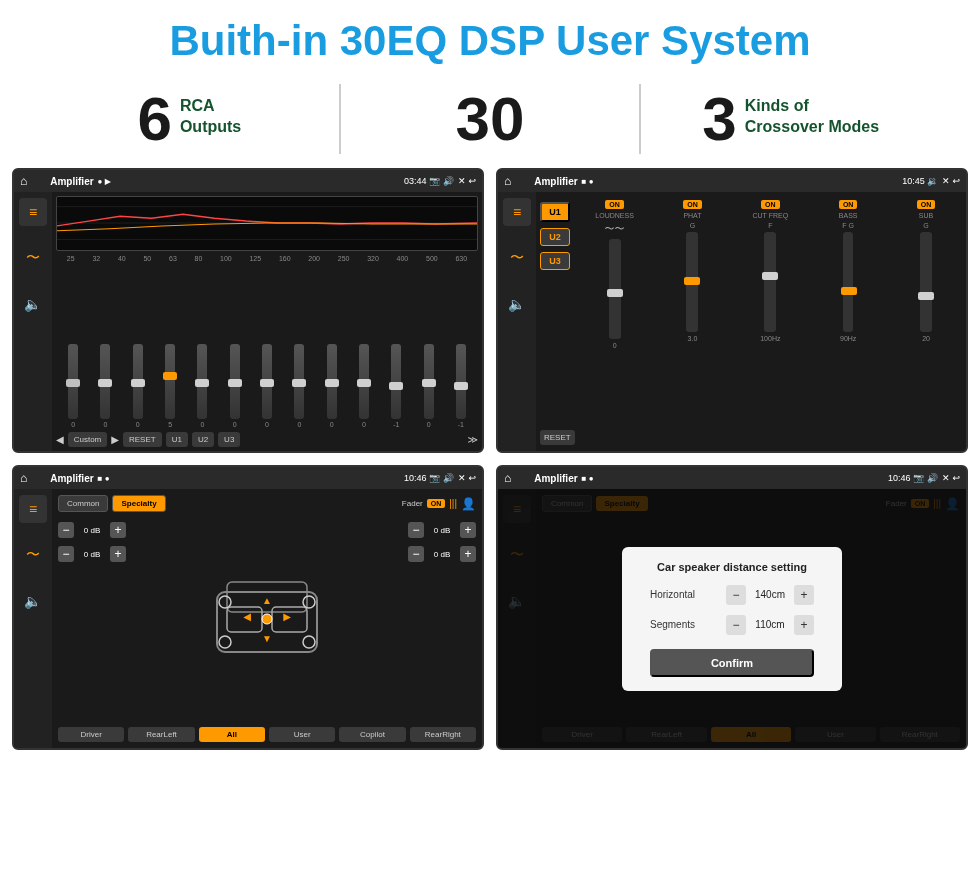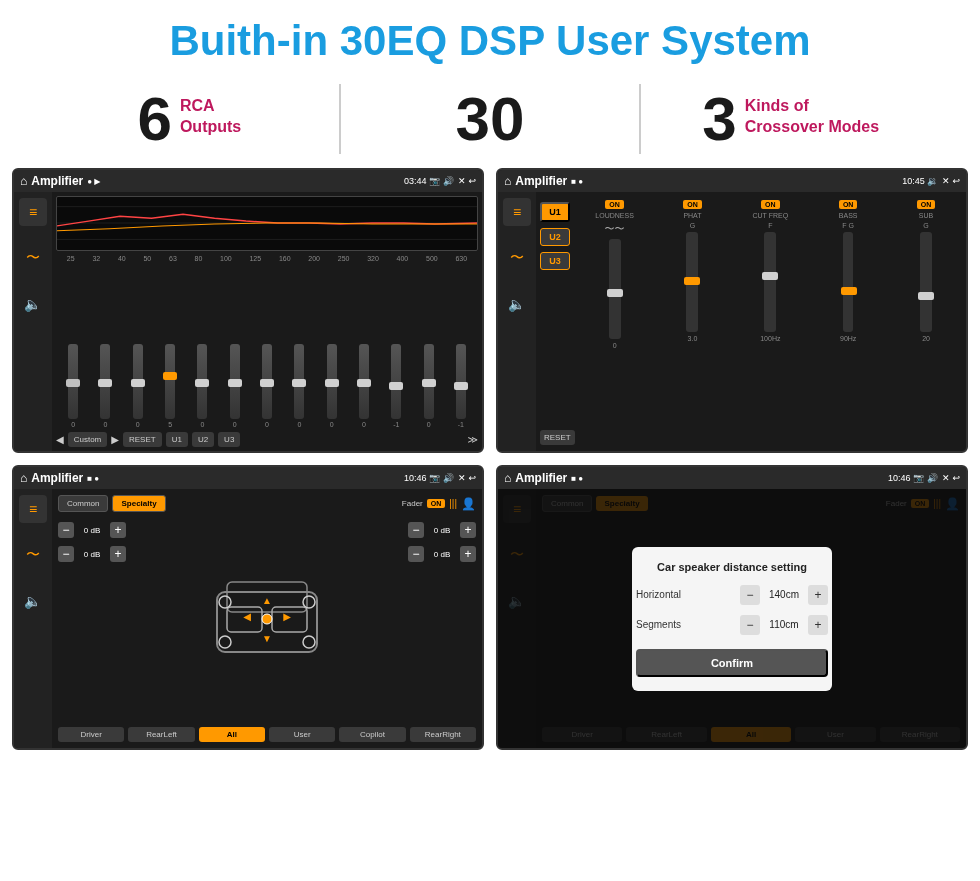--- a/index.html
+++ b/index.html
@@ -39,21 +39,21 @@
       justify-content: center;
     }
     .stat-number {
       font-size: 62px;
       font-weight: 900;
       color: #1a1a1a;
       line-height: 1;
     }
     .stat-label {
       font-size: 16px;
-      color: #be185d;
+      color: #14532d;
       font-weight: 600;
       padding-top: 8px;
       line-height: 1.3;
     }
     .stat-divider {
       width: 2px;
       height: 70px;
       background: #ccc;
       margin: 0 20px;
       align-self: center;
@@ -84,24 +84,24 @@
       background: #2a2a2a;
       padding: 3px 6px;
       height: 22px;
       gap: 4px;
     }
     .status-home {
       font-size: 12px;
       color: #fff;
     }
     .status-title {
-      font-size: 12px;
+      font-size: 10px;
       color: #fff;
       font-weight: 600;
-      margin-left: 0;
+      margin-left: 19px;
     }
     .status-icons {
       display: flex;
       gap: 3px;
       margin-left: auto;
       align-items: center;
       font-size: 9px;
       color: #fff;
     }
 
@@ -352,22 +352,22 @@
       left: 0; right: 0; bottom: 0;
       background: rgba(0,0,0,0.5);
       display: flex;
       align-items: center;
       justify-content: center;
       z-index: 10;
     }
     .dialog-box {
       background: #f5f5f5;
       border-radius: 6px;
-      padding: 14px 4px;
-      width: 200px;
+      padding: 14px 28px;
+      width: 220px;
     }
     .dialog-title {
       font-size: 11px;
       font-weight: 700;
       color: #222;
       text-align: center;
       margin-bottom: 12px;
     }
     .dialog-row {
       display: flex;

